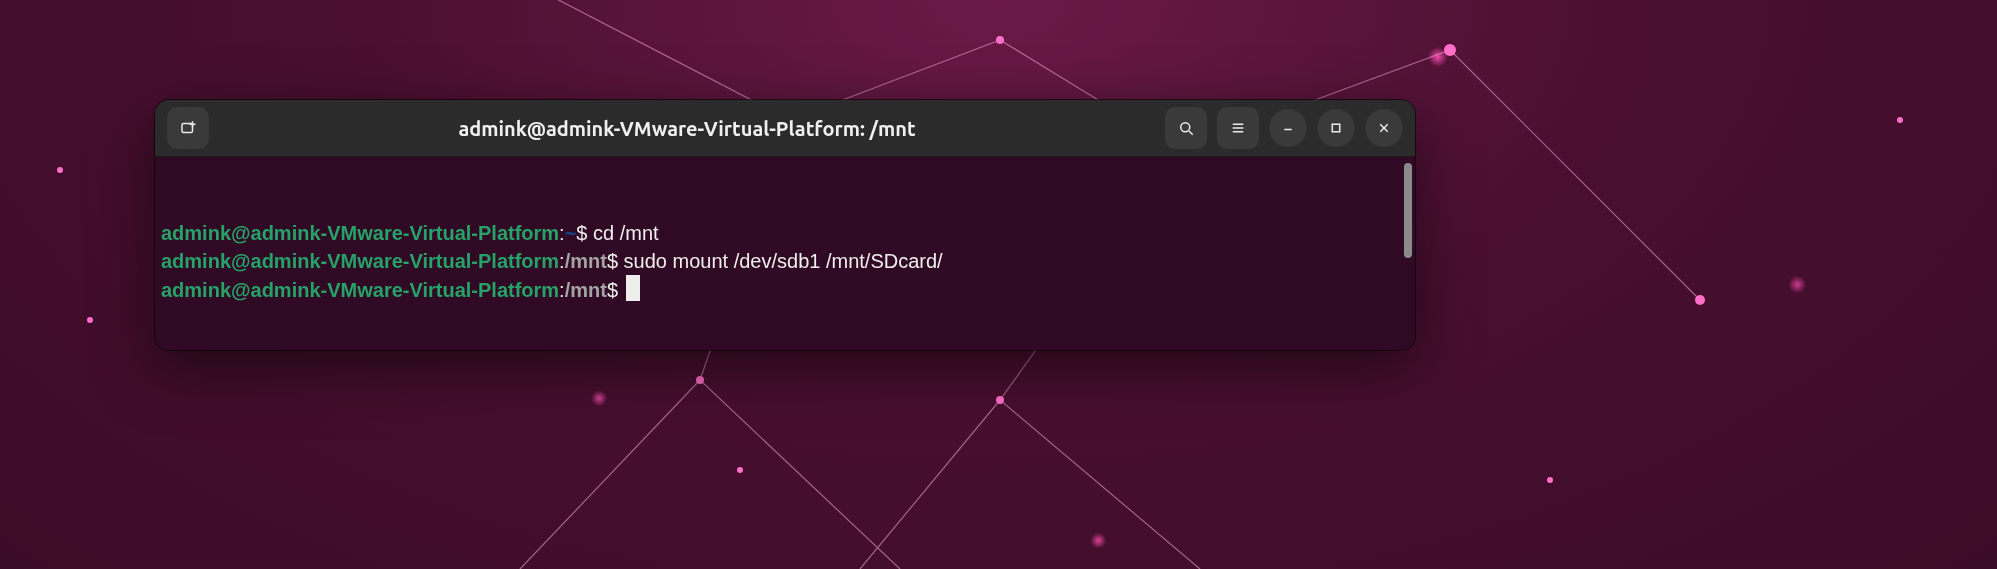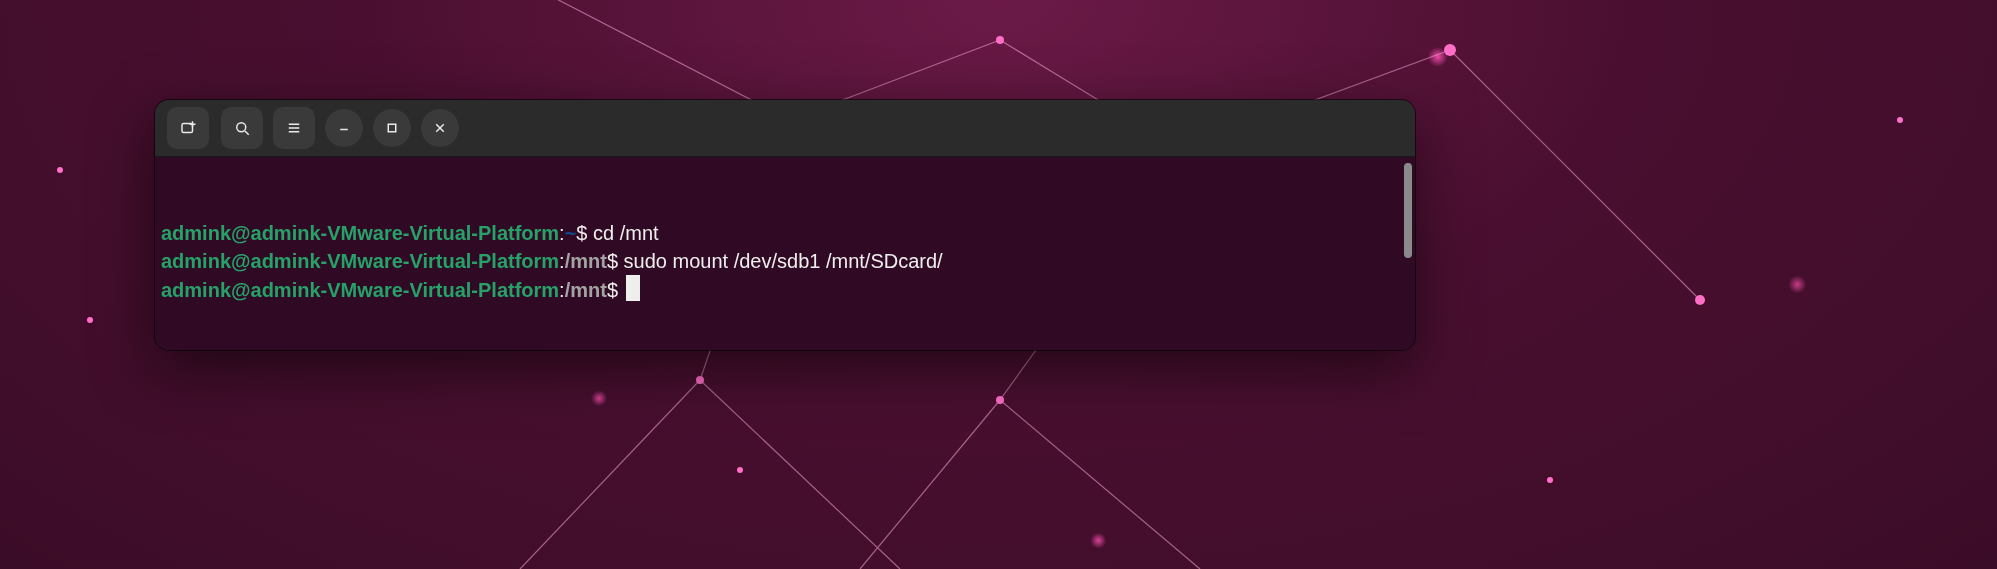--- a/index.html
+++ b/index.html
@@ -170,20 +170,21 @@
 <div class="window">
   <div class="titlebar">
     <div class="tb-btn" title="New Tab">
       <svg viewBox="0 0 24 24">
         <rect x="4" y="6" width="14" height="12" rx="2"></rect>
         <line x1="18" y1="3" x2="18" y2="11"></line>
         <line x1="14" y1="7" x2="22" y2="7"></line>
       </svg>
     </div>
 
+    <div class="tb-title">admink@admink-VMware-Virtual-Platform: /mnt</div>
 
     <div class="tb-right">
       <div class="tb-btn">
         <svg viewBox="0 0 24 24">
           <circle cx="11" cy="11" r="6"></circle>
           <line x1="16" y1="16" x2="21" y2="21"></line>
         </svg>
       </div>
       <div class="tb-btn">
         <svg viewBox="0 0 24 24">

